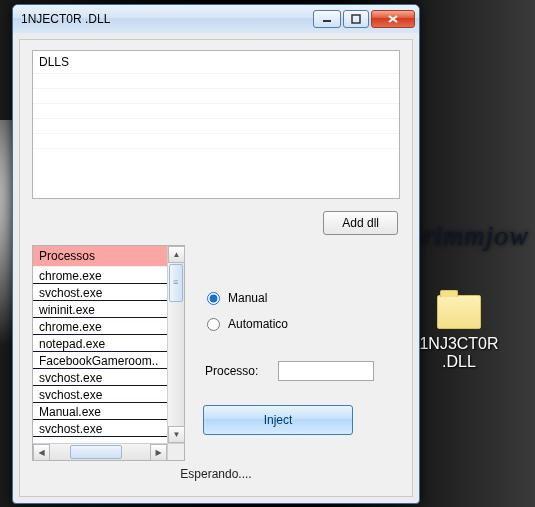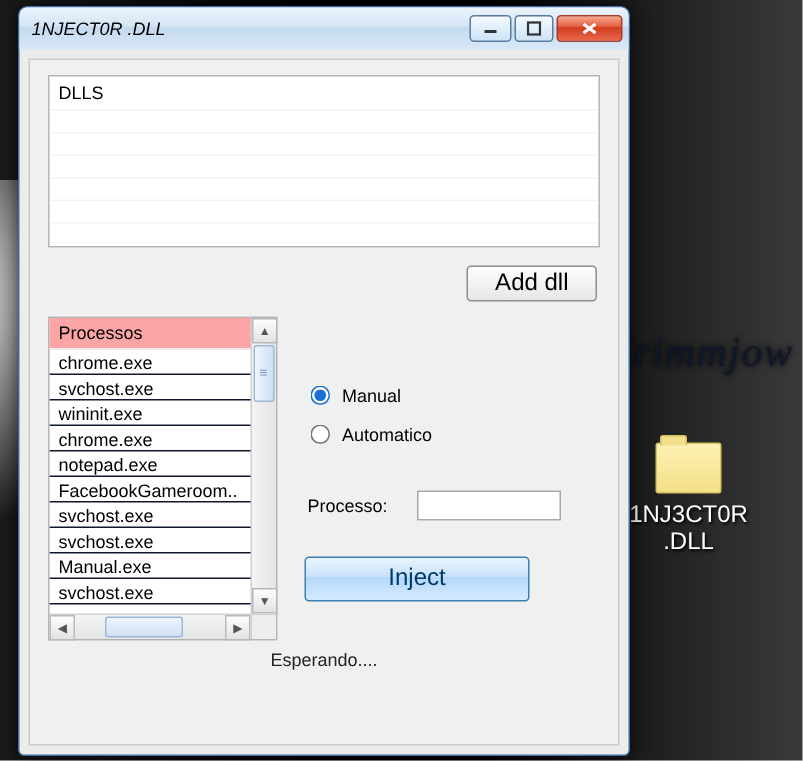--- a/index.html
+++ b/index.html
@@ -7,56 +7,56 @@
   body { background: linear-gradient(90deg, #1a1a1a 0%, #000 40%, #000 60%, #3a3a3a 100%); position: relative; }
   .desktop-glow { position:absolute; left:-120px; top:120px; width:260px; height:260px; background: radial-gradient(circle at 30% 30%, rgba(255,255,255,0.9), rgba(255,255,255,0) 60%); pointer-events:none; }
   .watermark { position:absolute; right:6px; top:220px; color:#0f172a; font-family: "Brush Script MT", cursive; font-style:italic; font-size:28px; text-shadow:0 0 4px #000; letter-spacing:1px; }
   .desktop-icon { position:absolute; right:36px; top:295px; width:80px; text-align:center; color:#fff; font-size:16px; text-shadow:1px 1px 2px #000; }
   .folder { width:44px; height:34px; margin:0 auto 6px; background:linear-gradient(#fdf0b4,#f4e08a); border:1px solid #d7c35e; border-radius:2px; position:relative; }
   .folder:before { content:""; position:absolute; top:-6px; left:2px; width:16px; height:6px; background:#f4e08a; border:1px solid #d7c35e; border-bottom:none; border-radius:2px 2px 0 0; }
 
   
   .window { position:absolute; left:12px; top:4px; width:408px; height:500px; background:#ececec; border:1px solid #3b6ea5; border-radius:6px 6px 4px 4px; box-shadow:0 0 12px rgba(0,0,0,0.7); display:flex; flex-direction:column; }
   .titlebar { height:28px; background:linear-gradient(#eaf3fb,#d6e5f5 45%,#c4d9ef 46%,#d9e8f7); border-radius:5px 5px 0 0; display:flex; align-items:center; padding:0 4px 0 8px; font-size:12px; color:#000; }
-  .title-text { flex:1;font-style:italic; }
+  .title-text { flex:1; }
   .winbtn { width:28px; height:18px; margin-left:2px; border:1px solid #5a7ca0; border-radius:3px; display:flex; align-items:center; justify-content:center; font-size:11px; background:linear-gradient(#f5faff,#cde3f7); cursor:default; }
   .winbtn.min { width:28px; }
   .winbtn.max { width:26px; }
   .winbtn.close { width:44px; background:linear-gradient(#f7a88e,#e05a3b 45%,#d33b1f 46%,#e9694a); border-color:#a23e2b; color:#fff; }
   .winbtn svg { display:block; }
 
   .client { flex:1; margin:6px; background:#f0f0f0; border:1px solid #c9c9c9; padding:10px 12px 6px; position:relative; }
 
   
-  .dlls-box { border:1px solid #b4b4b4; background:#fff; height:115px; position:relative; overflow:hidden; }
+  .dlls-box { border:1px solid #b4b4b4; background:#fff; height:149px; position:relative; overflow:hidden; }
   .dlls-header { padding:4px 6px; font-size:12px; }
   .dlls-lines { position:absolute; left:0; right:0; top:22px; bottom:0; }
   .dlls-lines div { height:15px; border-top:1px solid #f3f3f3; }
 
   .add-btn-row { display:flex; justify-content:flex-end; margin:12px 2px 10px; }
-  .btn { height:24px; padding:0 18px; font-size:16px; background:linear-gradient(#fdfdfd,#e7e7e7); border:1px solid #8e8e8e; border-radius:3px; cursor:default; }
+  .btn { height:24px; padding:0 18px; font-size:12px; background:linear-gradient(#fdfdfd,#e7e7e7); border:1px solid #8e8e8e; border-radius:3px; cursor:default; }
   .btn.inject { width:150px; height:30px; background:linear-gradient(#eaf4fe,#c7e1fb 45%,#b4d7fa 46%,#d6ebff); border:1px solid #3c7fb1; color:#003a6b; }
 
   .lower { display:flex; gap:18px; }
   .proc-panel { width:153px; border:1px solid #b4b4b4; background:#fff; height:216px; position:relative; display:flex; flex-direction:column; }
   .proc-header { padding:3px 6px; font-size:12px; background:#fca5a5; border-bottom:1px solid #f0f0f0; }
   .proc-list { flex:1; overflow:hidden; position:relative; }
   .proc-list .item { padding:2px 6px; font-size:12px; white-space:nowrap; overflow:hidden; text-overflow:ellipsis; border-bottom:1px solid #0f172a; height:17px; line-height:14px; }
   .vscroll { position:absolute; right:0; top:0; bottom:17px; width:17px; background:linear-gradient(90deg,#f4f4f4,#e4e4e4); border-left:1px solid #cfcfcf; display:flex; flex-direction:column; }
   .vscroll .arrow, .hscroll .arrow { height:17px; width:17px; background:linear-gradient(#fdfdfd,#e2e2e2); border:1px solid #b9b9b9; display:flex; align-items:center; justify-content:center; font-size:8px; color:#555; }
   .vscroll .thumb { margin:1px; height:38px; background:linear-gradient(90deg,#eef4fb,#cfe1f4); border:1px solid #9cb9d9; border-radius:2px; position:relative; }
   .vscroll .thumb:after { content:"≡"; position:absolute; left:3px; top:12px; font-size:9px; color:#7a97b8; }
   .vscroll .track { flex:1; }
   .hscroll { position:absolute; left:0; right:17px; bottom:0; height:17px; background:linear-gradient(#f4f4f4,#e4e4e4); border-top:1px solid #cfcfcf; display:flex; }
   .hscroll .track { flex:1; position:relative; }
   .hscroll .thumb { position:absolute; left:20px; top:1px; bottom:1px; width:52px; background:linear-gradient(#eef4fb,#cfe1f4); border:1px solid #9cb9d9; border-radius:2px; }
   .corner { position:absolute; right:0; bottom:0; width:17px; height:17px; background:#eee; border-left:1px solid #cfcfcf; border-top:1px solid #cfcfcf; }
 
   .right-col { flex:1; padding-top:40px; font-size:12px; }
-  .radio-row { display:flex; align-items:flex-start; gap:8px; margin:6px 0 12px 4px; }
+  .radio-row { display:flex; align-items:center; gap:8px; margin:6px 0 12px 4px; }
   .radio-row input { accent-color:#1a6fd6; }
   .proc-field { display:flex; align-items:center; gap:20px; margin:30px 0 24px 2px; }
   .proc-field input[type=text] { width:96px; height:20px; border:1px solid #a7a7a7; padding:0 4px; font-size:12px; background:#fff; }
   .inject-row { display:flex; margin-top:4px; }
 
   .status { text-align:center; font-size:12px; margin-top:6px; color:#222; }
 </style>
 </head>
 <body>
 

